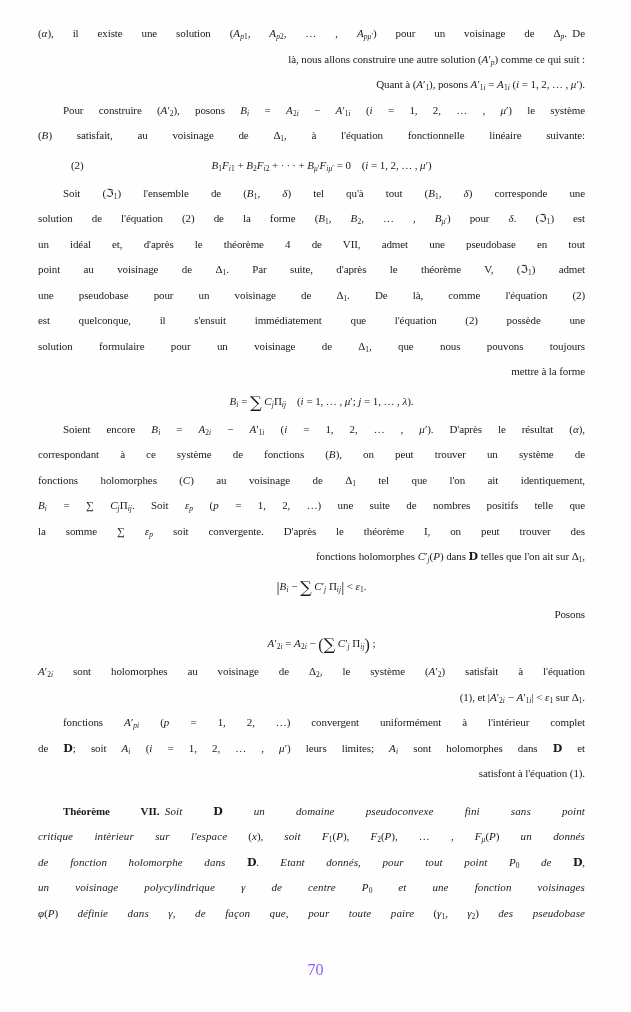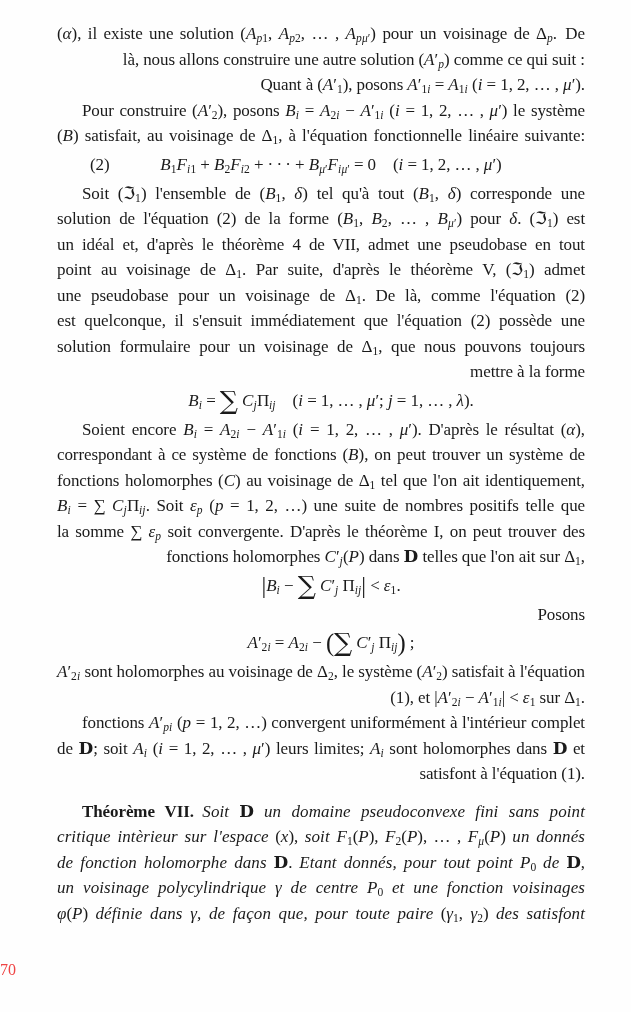--- a/index.html
+++ b/index.html
@@ -6,22 +6,22 @@
   body{background:#ffffff;font-family:"Liberation Serif","DejaVu Serif",serif;}
   .page{
     position:relative;
     width:631px;height:1012px;
     background:#fefefe;
     overflow:hidden;
     color:#1a1a1a;
   }
   .page-body{
     position:absolute;
-    left:57px;right:46px;top:21px;
-    font-size:17px;
+    left:38px;right:46px;top:21px;
+    font-size:11px;
     line-height:25.5px;
     letter-spacing:-0.1px;
   }
   .para{margin:0;}
   .ln{min-height:25.5px;}
   .ln.full{text-align:justify;text-align-last:justify;}
   .ln.last{text-align:right;}
   .para.ind .ln:first-child{text-indent:25px;}
   sub{font-size:68%;line-height:0;vertical-align:-0.25em;letter-spacing:0;}
   i{letter-spacing:0.1px;}
@@ -36,22 +36,23 @@
   .eqnum{position:absolute;left:33px;top:0;}
   .sum{font-size:150%;line-height:0;vertical-align:-3px;font-family:"DejaVu Serif","DejaVu Sans",serif;}
   .bb{font-size:140%;line-height:0;vertical-align:-2px;font-weight:300;}
   .bp{font-size:145%;line-height:0;vertical-align:-3px;}
   .frak{font-style:normal;font-weight:bold;font-family:"DejaVu Serif",serif;}
   .bl{font-family:"DejaVu Serif","DejaVu Sans",serif;}
   .sp{height:12px;}
   .page-number{
     position:absolute;
     left:0;right:0;top:961px;
+    text-align:center;
     font-size:16px;
-    color:#ef4444;
+    color:#8b5cf6;
   }
 </style>
 </head>
 <body>
 
 <div class="page">
   <div class="page-body">
       <div class="para">
         <div class="ln full">(<i>α</i>), il existe une solution (<i>A</i><sub><i>p</i>1</sub>, <i>A</i><sub><i>p</i>2</sub>, … , <i>A</i><sub><i>pμ</i>′</sub>) pour un voisinage de Δ<sub><i>p</i></sub>. De</div>
         <div class="ln last">là, nous allons construire une autre solution (<i>A</i>′<sub><i>p</i></sub>) comme ce qui suit :</div>
@@ -96,17 +97,17 @@
         <div class="ln full">fonctions <i>A</i>′<sub><i>pi</i></sub> (<i>p</i> = 1, 2, …) convergent uniformément à l'intérieur complet</div>
         <div class="ln full">de <span class="frak">D</span>; soit <i>A</i><sub><i>i</i></sub> (<i>i</i> = 1, 2, … , <i>μ</i>′) leurs limites; <i>A</i><sub><i>i</i></sub> sont holomorphes dans <span class="frak">D</span> et</div>
         <div class="ln last">satisfont à l'équation (1).</div>
       </div>
       <div class="sp"></div>
       <div class="para ind">
         <div class="ln full"><b>Théorème VII.</b> <i>Soit</i> <span class="frak">D</span> <i>un domaine pseudoconvexe fini sans point</i></div>
         <div class="ln full"><i>critique intèrieur sur l'espace</i> (<i>x</i>), <i>soit F</i><sub>1</sub>(<i>P</i>), <i>F</i><sub>2</sub>(<i>P</i>), … , <i>F</i><sub><i>μ</i></sub>(<i>P</i>) <i>un donnés</i></div>
         <div class="ln full"><i>de fonction holomorphe dans</i> <span class="frak">D</span>. <i>Etant donnés, pour tout point P</i><sub>0</sub> <i>de</i> <span class="frak">D</span>,</div>
         <div class="ln full"><i>un voisinage polycylindrique γ de centre P</i><sub>0</sub> <i>et une fonction voisinages</i></div>
-        <div class="ln full"><i>φ</i>(<i>P</i>) <i>définie dans γ, de façon que, pour toute paire</i> (<i>γ</i><sub>1</sub>, <i>γ</i><sub>2</sub>) <i>des satisfont</i></div>
+        <div class="ln full"><i>φ</i>(<i>P</i>) <i>définie dans γ, de façon que, pour toute paire</i> (<i>γ</i><sub>1</sub>, <i>γ</i><sub>2</sub>) <i>des pseudobase</i></div>
       </div>
     </div>
   <div class="page-number">70</div>
 </div>
 
 </body></html>

